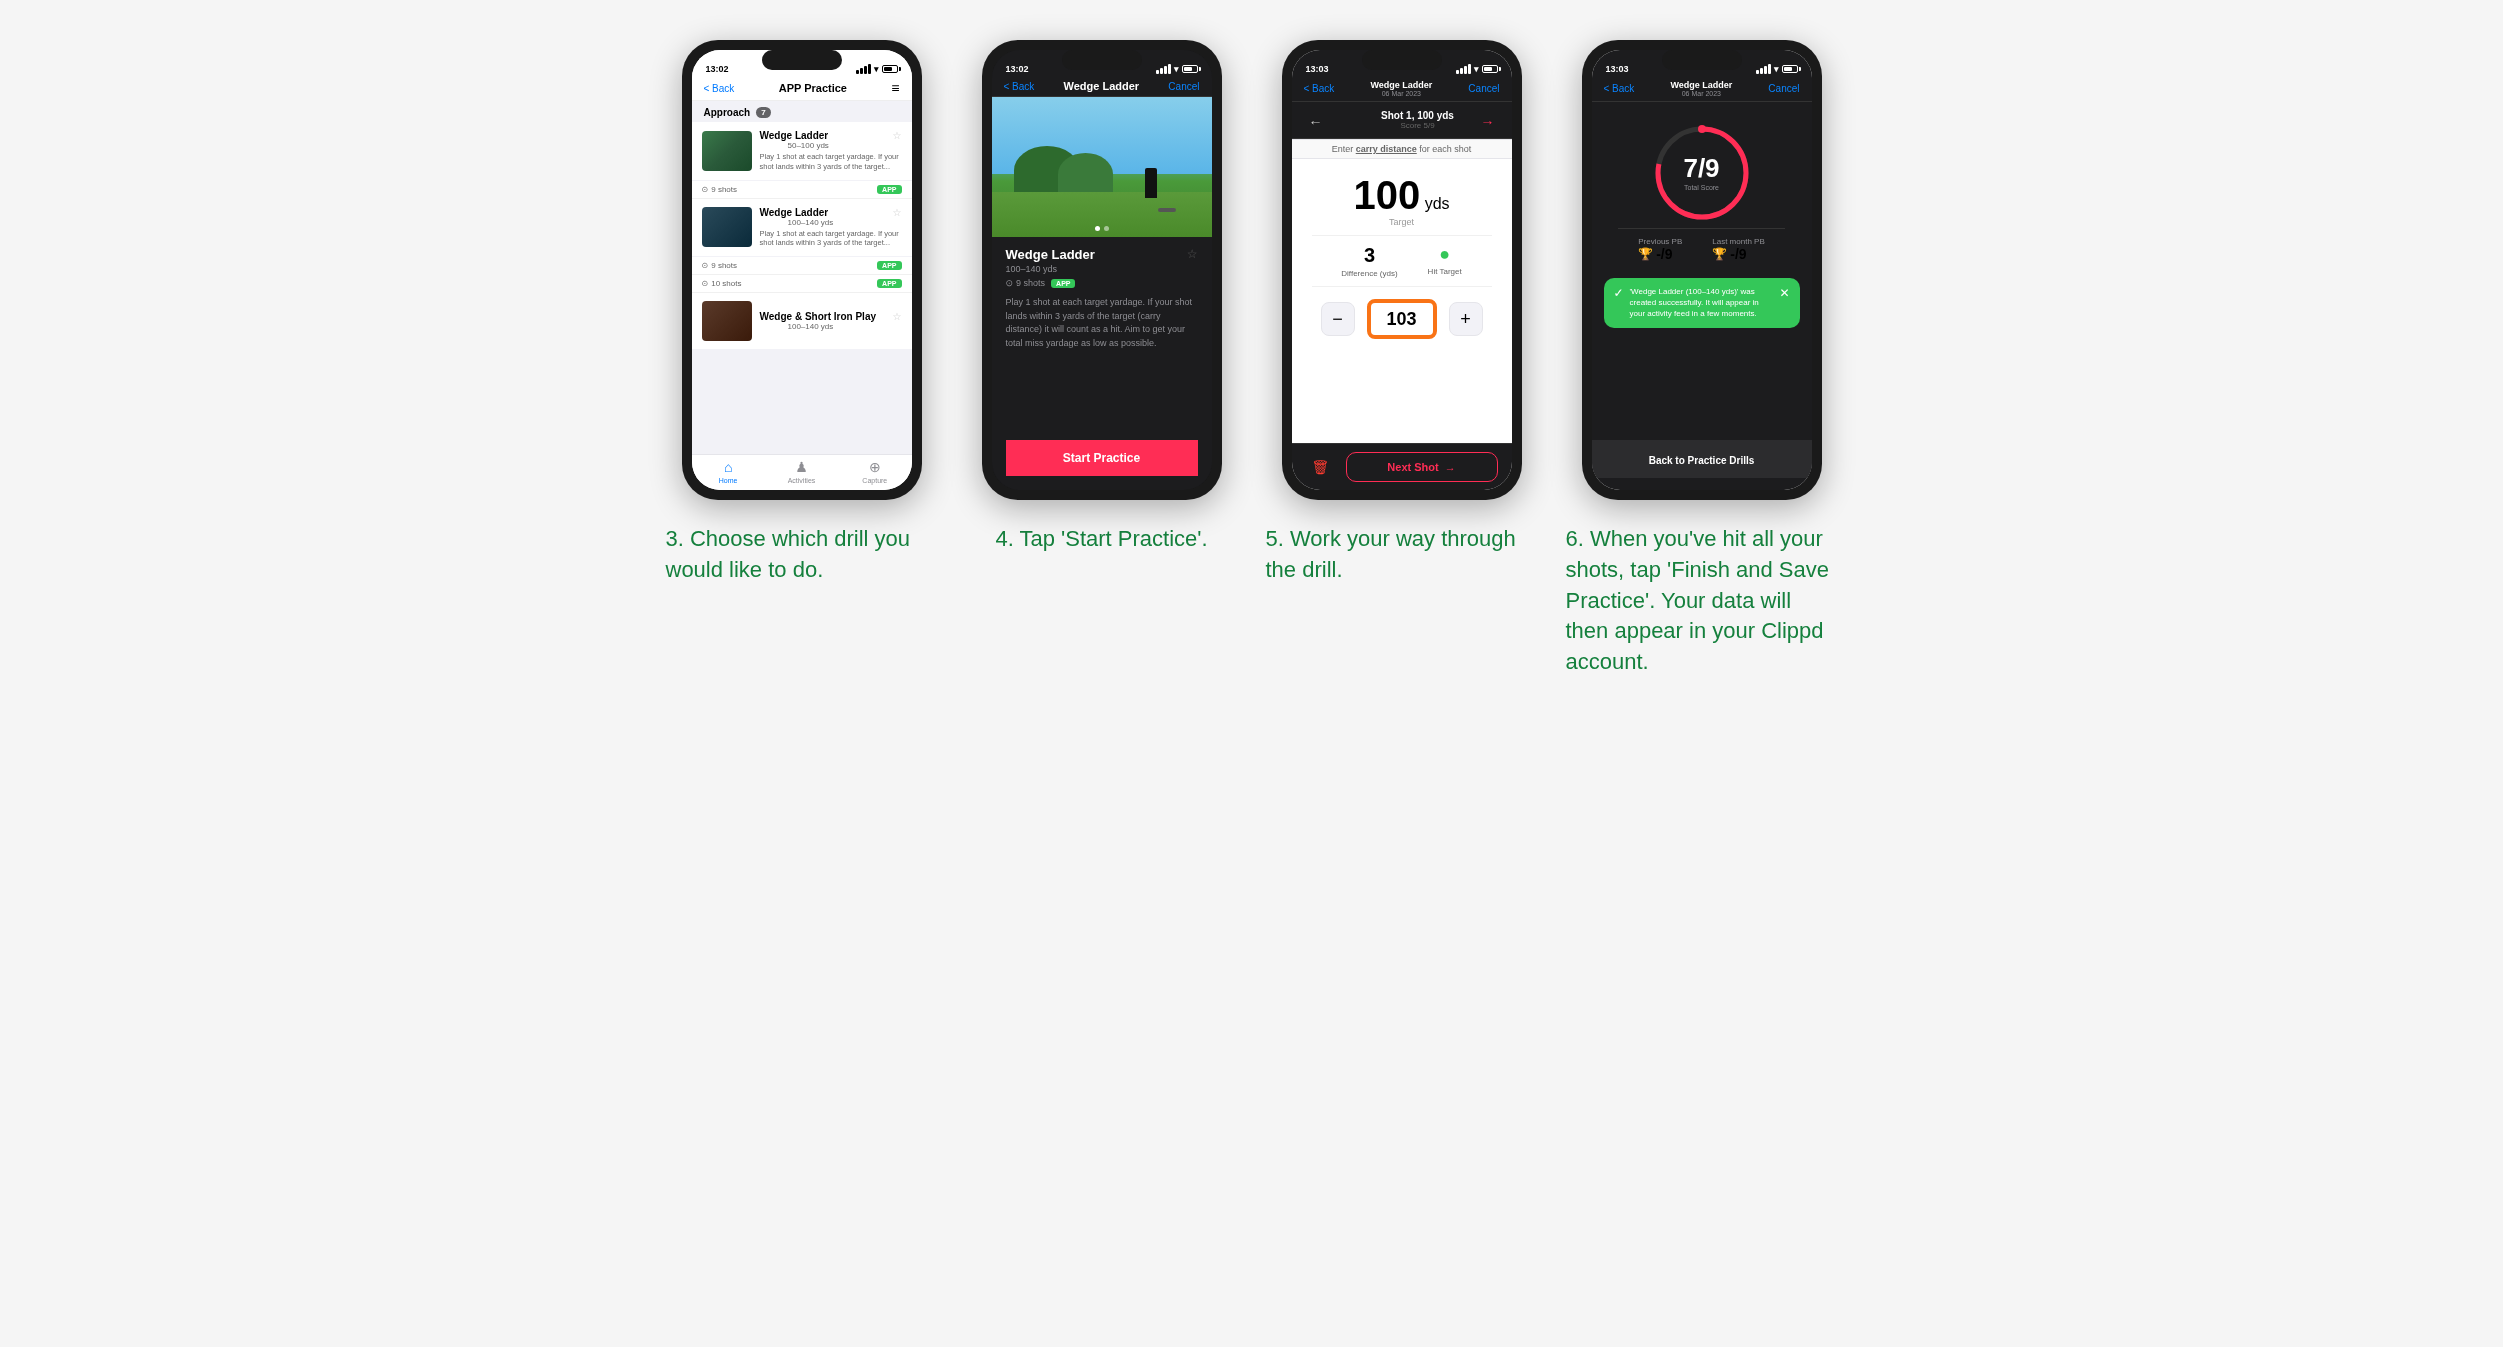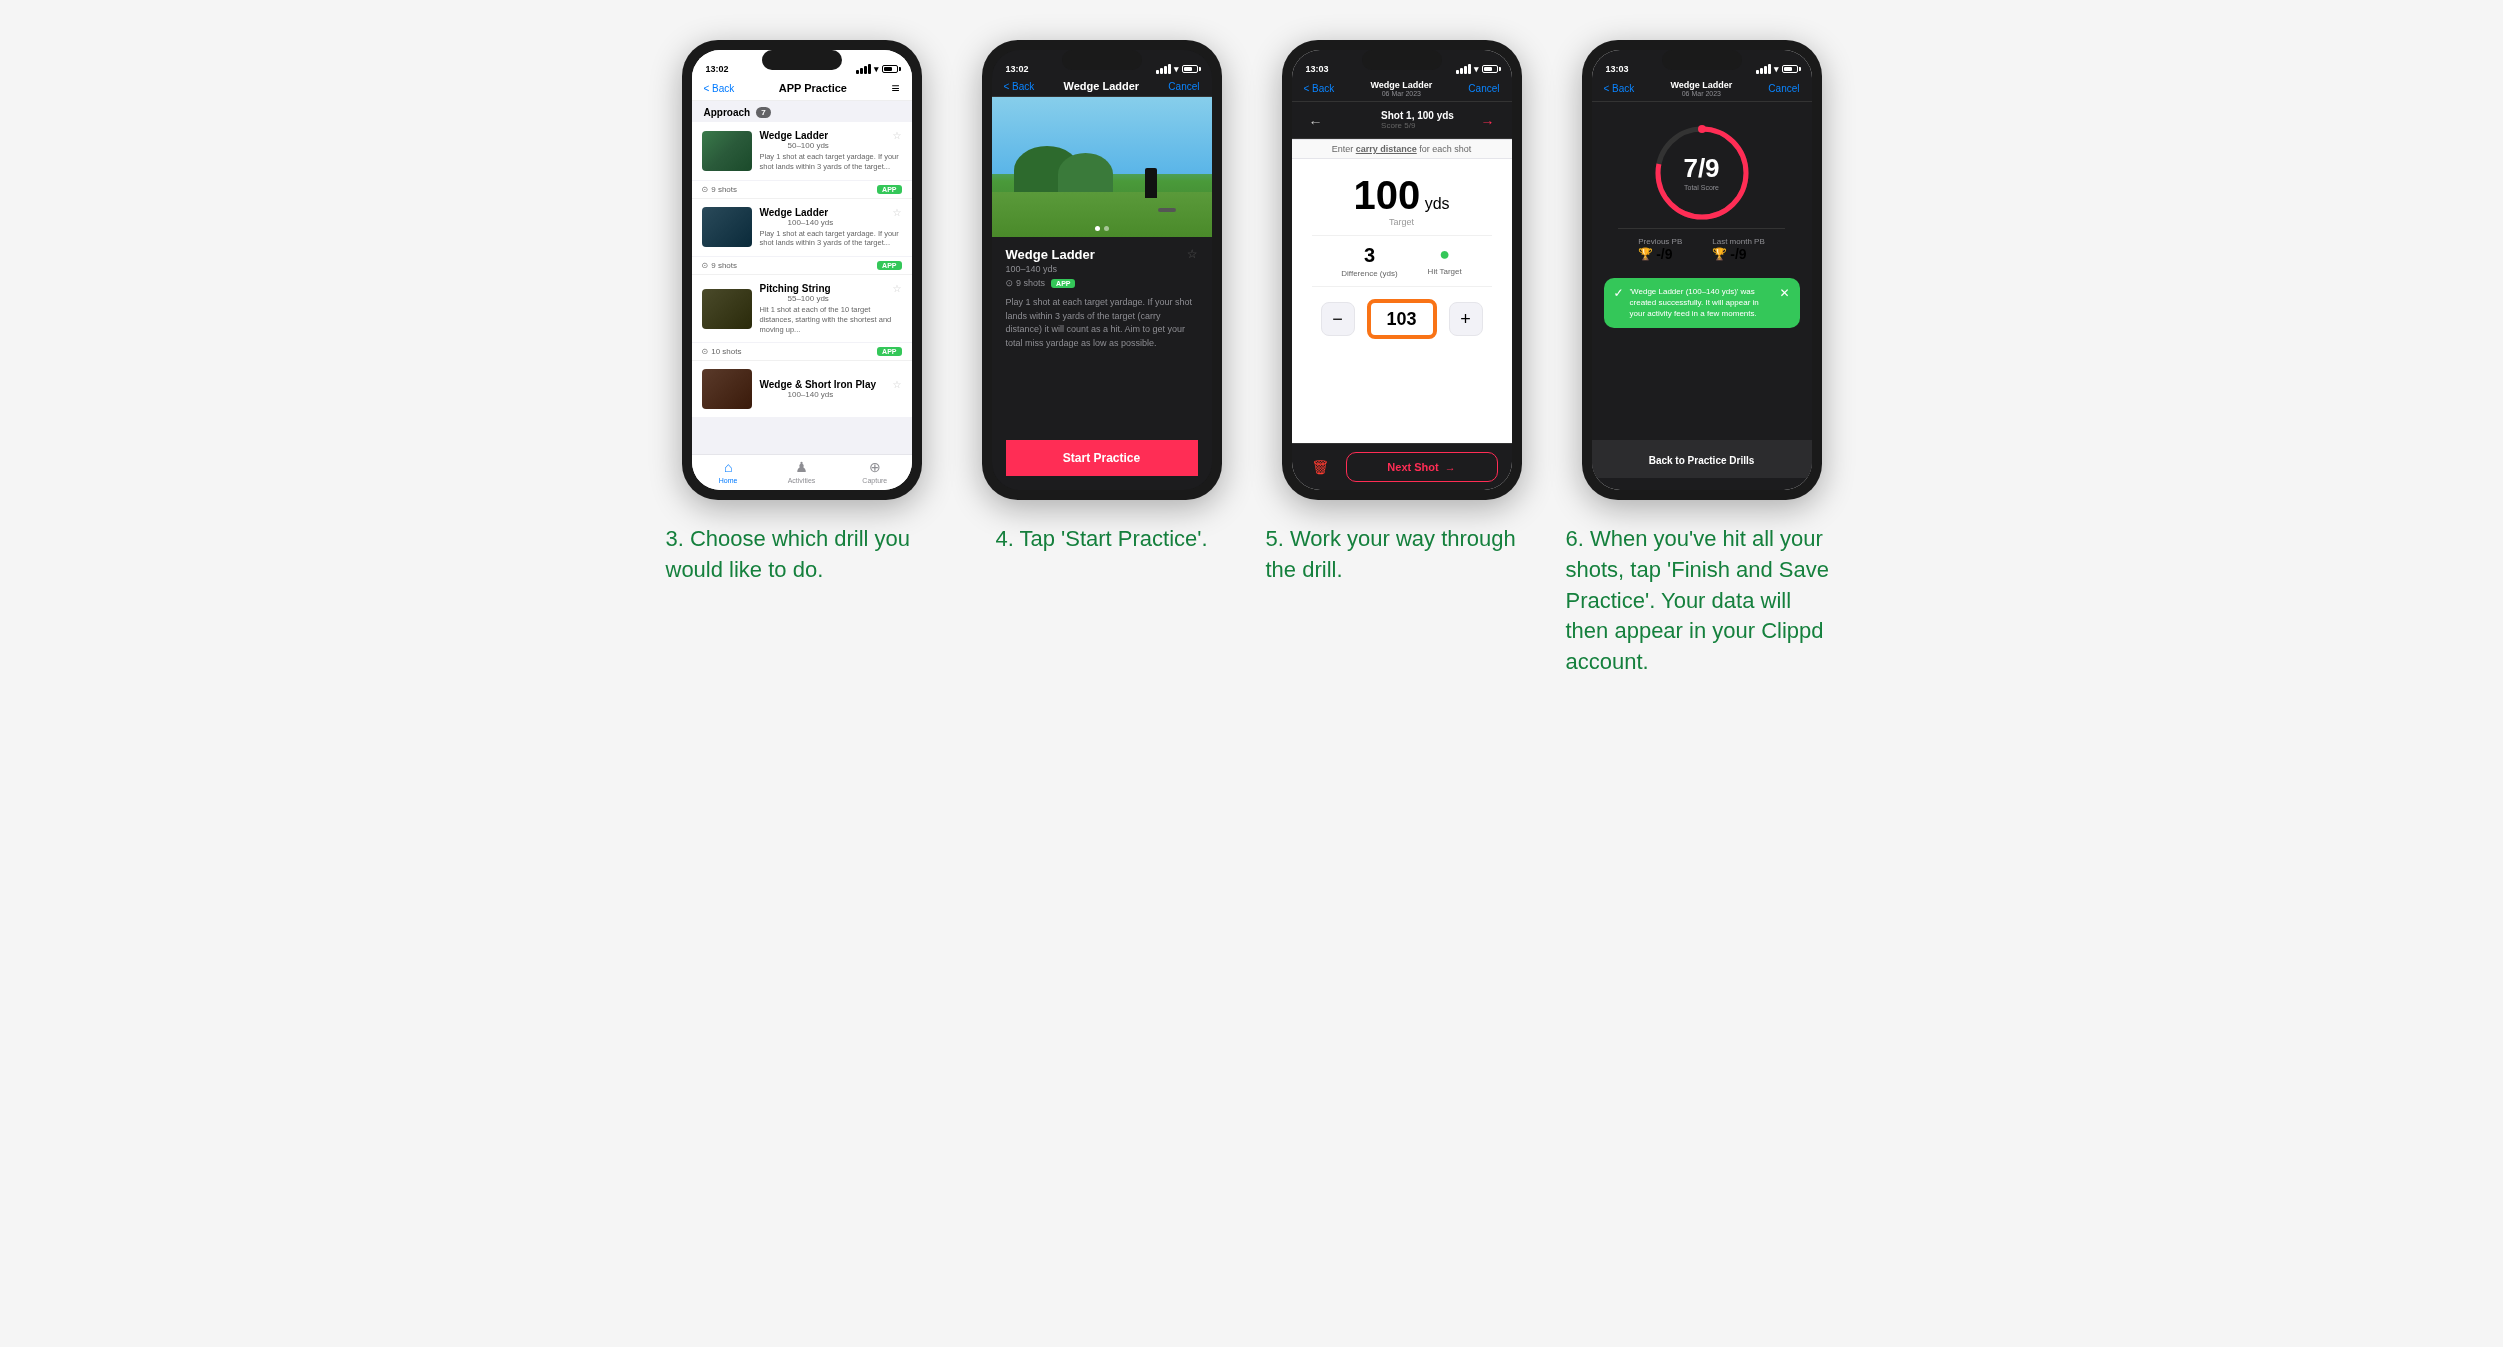--- a/index.html
+++ b/index.html
@@ -310,21 +310,21 @@
 
     
     .screen3 { flex: 1; background: #fff; display: flex; flex-direction: column; }
     .shot-nav {
       display: flex;
       align-items: center;
       justify-content: space-between;
       padding: 6px 12px;
       background: #fff;
     }
-    .shot-nav-center { text-align: left; margin-left: 32px; }
+    .shot-nav-center { text-align: center; margin-left: 32px; }
     .shot-number { font-size: 10px; font-weight: 600; color: #000; }
     .shot-score { font-size: 8px; color: #666; }
     .nav-arrow {
       width: 24px;
       height: 24px;
       display: flex;
       align-items: center;
       justify-content: center;
       font-size: 14px;
       color: #ff2d55;
@@ -571,33 +571,20 @@
             </div>
           </div>
           <div class="drill-footer">
             <div class="shots-label">
               <span>⊙</span>
               <span>9 shots</span>
             </div>
             <span class="app-badge">APP</span>
           </div>
 
-          <div class="drill-card">
-            <div class="drill-thumb">
-              <div class="drill-thumb-inner" style="background:linear-gradient(135deg,#4a4a2a 0%,#3a3a1a 50%,#2a2a0a 100%)"></div>
-            </div>
-            <div class="drill-info">
-              <div style="display:flex;justify-content:space-between;">
-                <span class="drill-name">Pitching String</span>
-                <span class="star-icon">☆</span>
-              </div>
-              <div class="drill-range">55–100 yds</div>
-              <div class="drill-desc">Hit 1 shot at each of the 10 target distances, starting with the shortest and moving up...</div>
-            </div>
-          </div>
           <div class="drill-footer">
             <div class="shots-label">
               <span>⊙</span>
               <span>10 shots</span>
             </div>
             <span class="app-badge">APP</span>
           </div>
 
           <div class="drill-card">
             <div class="drill-thumb">

